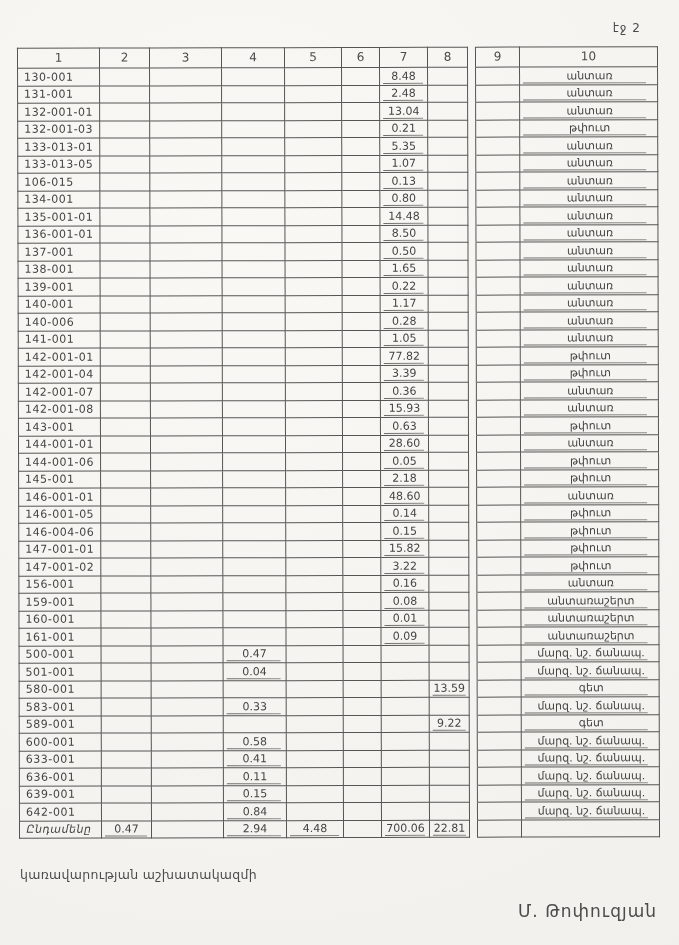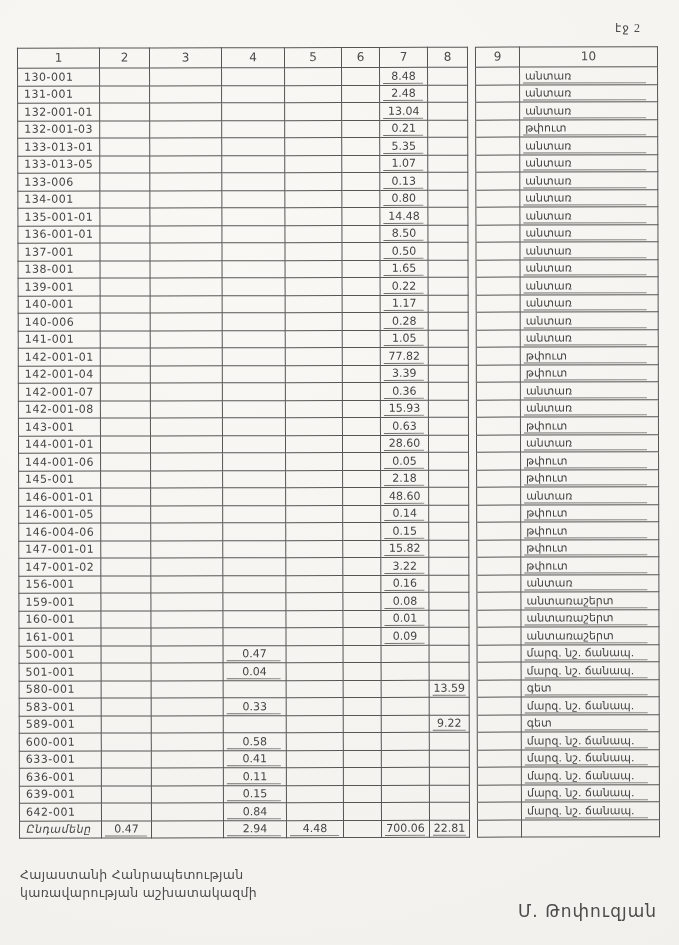--- a/index.html
+++ b/index.html
@@ -4,36 +4,36 @@
 <style>
   html,body { margin:0; padding:0; }
   body {
     width:679px; height:945px; position:relative; overflow:hidden;
     background: radial-gradient(circle at 35% 25%, #f9f8f5 0%, #f5f4f1 55%, #f1f0ec 100%);
     font-family:"DejaVu Sans", sans-serif;
     color:#3b3b3b;
   }
   .page-label {
     position:absolute; top:21px; right:38px;
-    font-size:12px; letter-spacing:1px; color:#4a4a4a;font-family:Liberation Serif, serif;
+    font-size:12px; letter-spacing:1px; color:#4a4a4a;
   }
   .table-wrap {
     position:absolute; left:18px; top:47px;
     transform:rotate(-0.15deg);
   }
   table { border-collapse:collapse; table-layout:fixed; width:640px; }
   th, td {
     border:1.5px solid #565553;
     font-size:11px; line-height:15px; height:16.5px;
     padding:0 3px; overflow:hidden; white-space:nowrap;
     text-align:center; font-weight:normal; color:#454442;
   }
   th { height:19px; font-size:12px; color:#4c4b49; }
   td.c0 { text-align:left; padding-left:6px; letter-spacing:0.5px;margin-top:26px; }
-  td.c9 { text-align:left; padding-left:5px;margin-left:12px; }
+  td.c9 { text-align:center; padding-left:5px;margin-left:12px; }
   th.sp, td.sp { border-top:none; border-bottom:none; padding:0; }
   td.u { position:relative; }
   td.u::after {
     content:""; position:absolute; left:3px; right:8%; bottom:1px; height:1px;
     background:linear-gradient(90deg,#6e6d6a,#8d8c88);
   }
   tr.total-row td.c0 { text-align:center; padding-left:0;font-style:italic; }
   .footer {
     position:absolute; left:20px; top:866px;
     font-size:12.5px; color:#4d4c4a; line-height:18px; letter-spacing:0.3px;
@@ -152,21 +152,21 @@
             <td class="c3"></td>
             <td class="c4"></td>
             <td class="c5"></td>
             <td class="c6 u">1.07</td>
             <td class="c7"></td>
             <td class="sp"></td>
             <td class="c8"></td>
             <td class="c9 u">անտառ</td>
           </tr>
           <tr>
-            <td class="c0">133-006</td>
+            <td class="c0">106-015</td>
             <td class="c1"></td>
             <td class="c2"></td>
             <td class="c3"></td>
             <td class="c4"></td>
             <td class="c5"></td>
             <td class="c6 u">0.13</td>
             <td class="c7"></td>
             <td class="sp"></td>
             <td class="c8"></td>
             <td class="c9 u">անտառ</td>
@@ -650,18 +650,17 @@
             <td class="c7 u">22.81</td>
             <td class="sp"></td>
             <td class="c8"></td>
             <td class="c9"></td>
           </tr>
         </tbody>
     </table>
   </div>
 
   <div class="footer">
-    <div>Հայաստանի Հանրապետության</div>
     <div>կառավարության աշխատակազմի</div>
   </div>
 
   <div class="signature">Մ. Թոփուզյան</div>
 </div>
 
 </body></html>

